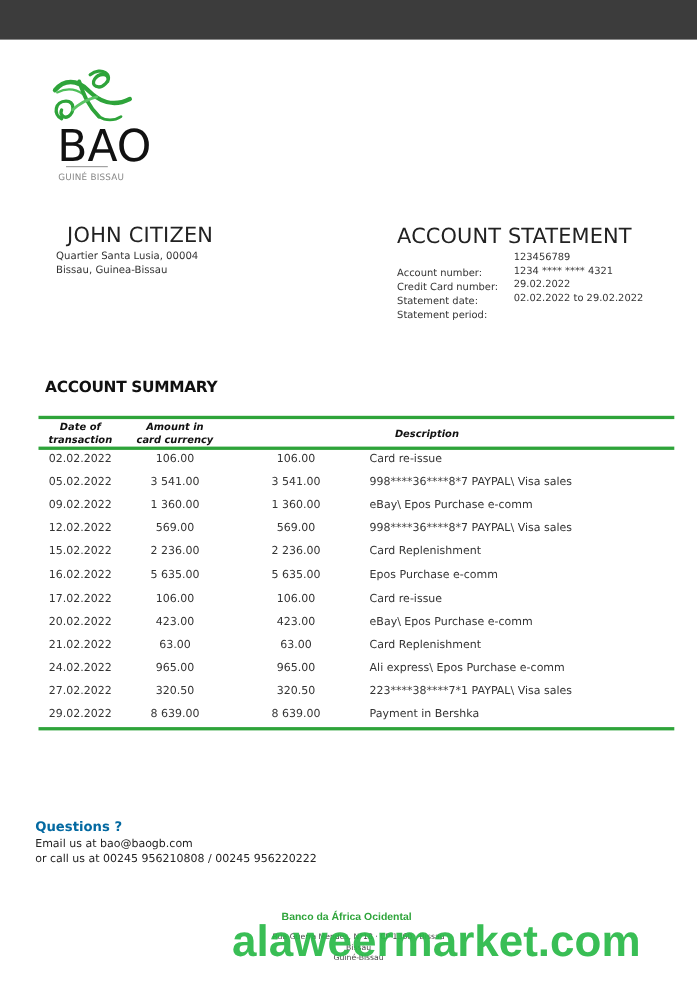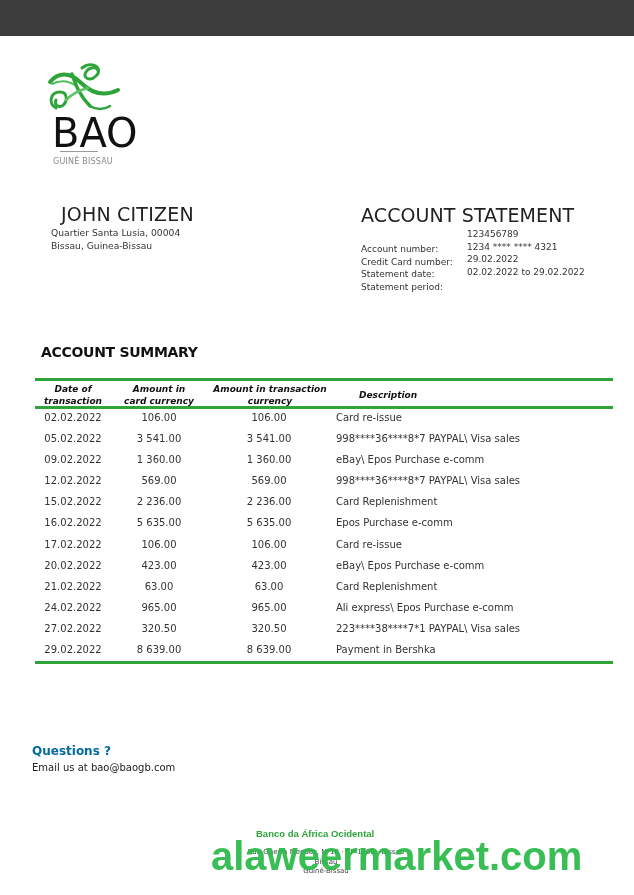--- a/index.html
+++ b/index.html
@@ -95,24 +95,20 @@
 <div class="gline" style="top:378px"></div>
 <div class="table-head">
   <div class="h" style="left:0;width:76px;top:2px">
     <div>Date of</div>
     <div>transaction</div>
   </div>
   <div class="h" style="left:84px;width:80px;top:2px">
     <div>Amount in</div>
     <div>card currency</div>
   </div>
-  <div class="h" style="left:174px;width:122px;top:2px">
-    <div>Amount in transaction</div>
-    <div>currency</div>
-  </div>
   <div class="h" style="left:324px;top:8px">Description</div>
 </div>
 <div class="gline" style="top:406px"></div>
 
 <div class="rows" id="rows">
     <div class="row-t">
       <span class="c-date">02.02.2022</span>
       <span class="c-card">106.00</span>
       <span class="c-trx">106.00</span>
       <span class="c-desc">Card re-issue</span>
@@ -183,20 +179,21 @@
       <span class="c-trx">8 639.00</span>
       <span class="c-desc">Payment in Bershka</span>
     </div>
   </div>
 
 <div class="gline" style="top:661px"></div>
 
 <div class="questions">Questions ?</div>
 <div class="contact">
   <div>Email us at bao@baogb.com</div>
+  <div>or call us at 00245 956210808 / 00245 956220222</div>
 </div>
 
 <div class="bank-name">Banco da África Ocidental</div>
 <div class="bank-addr">
   <div>Rua Guerra Mendes, N°18 · CP 1360 · Bissau</div>
   <div>Bissau</div>
   <div>Guiné-Bissau</div>
 </div>
 <div class="watermark">alaweermarket.com</div>
 

